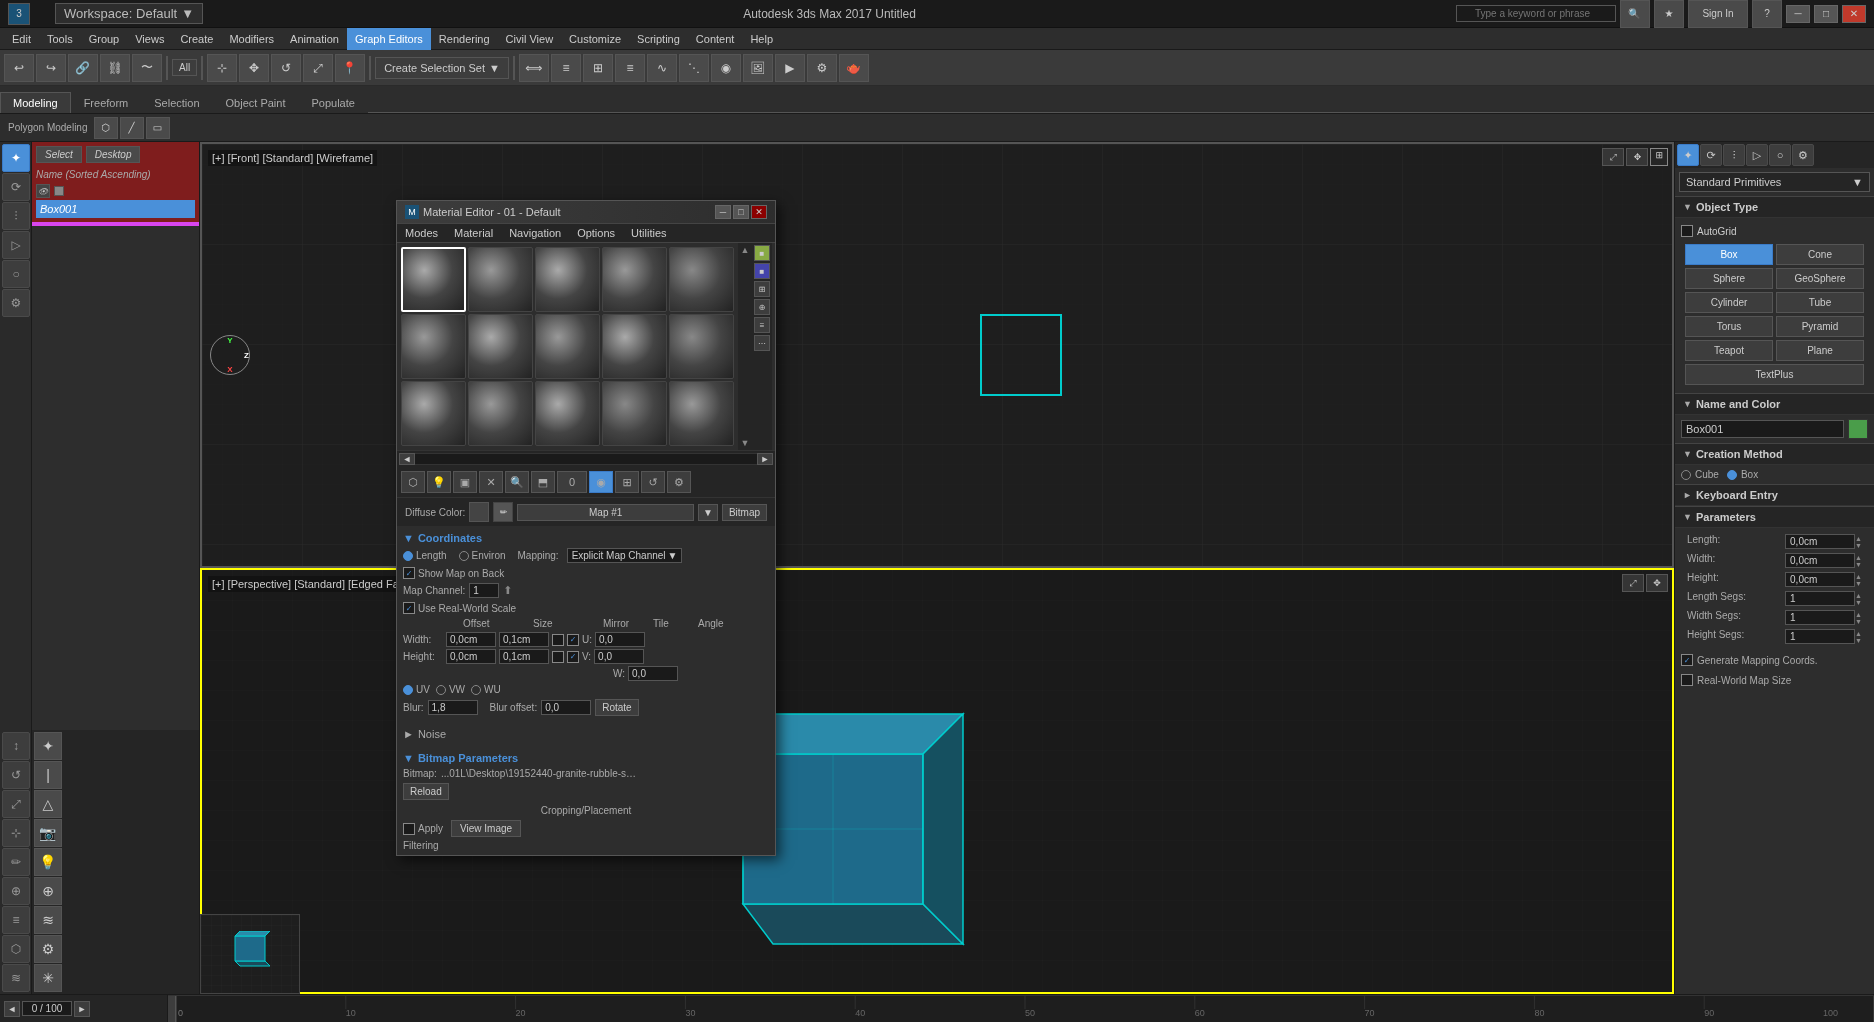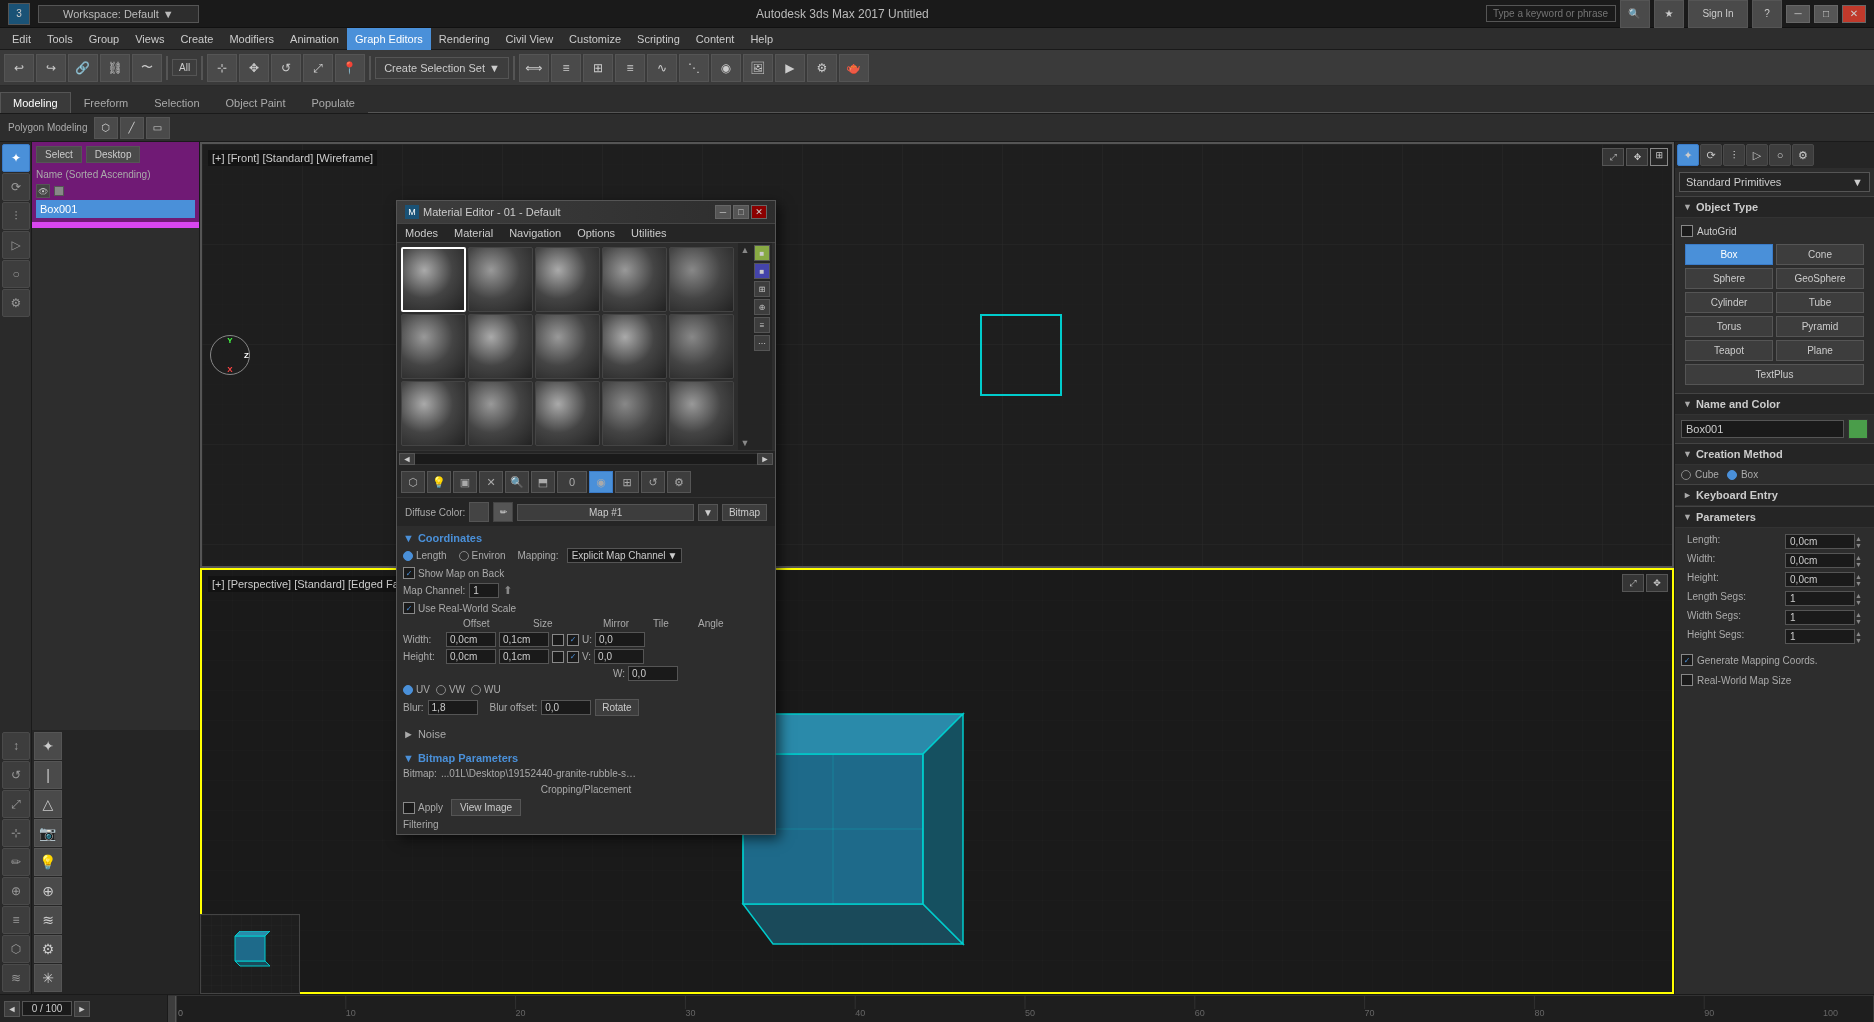--- a/index.html
+++ b/index.html
@@ -3,21 +3,21 @@
   <meta charset="utf-8">
   <style>
     * { box-sizing: border-box; margin: 0; padding: 0; }
     body { background: #3a3a3a; font-family: 'Segoe UI', Arial, sans-serif; font-size: 11px; color: #ccc; width: 1874px; height: 1022px; overflow: hidden; }
 
     
     #title-bar { background: #1a1a1a; height: 28px; display: flex; align-items: center; justify-content: space-between; padding: 0 8px; color: #bbb; border-bottom: 1px solid #111; }
     #title-bar .title-text { flex: 1; text-align: center; font-size: 12px; }
     #title-bar .win-btn { width: 24px; height: 18px; background: #555; border: 1px solid #666; cursor: pointer; font-size: 10px; display: flex; align-items: center; justify-content: center; color: #ccc; }
     #title-bar .win-btn.close { background: #c0392b; }
-    #title-bar .workspace { background: #2d2d2d; padding: 2px 24px; border: 1px solid #555; font-size: 11px; display: flex; align-items: center; gap: 4px; }
+    #title-bar .workspace { background: #2d2d2d; padding: 2px 8px; border: 1px solid #555; font-size: 13px; display: flex; align-items: center; gap: 4px; margin-left: 17px; }
 
     
     #menu-bar { background: #2d2d2d; height: 22px; display: flex; align-items: center; padding: 0 4px; border-bottom: 1px solid #1a1a1a; }
     .menu-item { padding: 2px 8px; color: #ccc; cursor: pointer; font-size: 11px; height: 22px; display: flex; align-items: center; }
     .menu-item.active { background: #4a90d9; color: white; }
 
     
     #main-toolbar { background: #3a3a3a; height: 36px; display: flex; align-items: center; padding: 0 4px; gap: 2px; border-bottom: 1px solid #2a2a2a; }
     .toolbar-btn { width: 30px; height: 28px; background: #4a4a4a; border: 1px solid #555; cursor: pointer; display: flex; align-items: center; justify-content: center; color: #ccc; font-size: 12px; }
     .toolbar-separator { width: 2px; height: 24px; background: #555; margin: 0 2px; }
@@ -128,21 +128,21 @@
     <div class="toolbar-btn" style="background:#1a5276;width:22px;height:22px;font-size:10px;">3</div>
     <span class="workspace">
       <span>Workspace: Default</span>
       <span>▼</span>
     </span>
   </div>
   <div class="title-text">
     <span>Autodesk 3ds Max 2017   Untitled</span>
   </div>
   <div style="display:flex;align-items:center;gap:4px;">
-    <input type="text" style="background: rgb(26, 26, 26); border: 1px solid rgb(85, 85, 85); color: rgb(204, 204, 204); padding: 2px 6px; font-size: 10px; width: 130px;" placeholder="Type a keyword or phrase">
+    <input type="text" style="background: rgb(26, 26, 26); border: 1px solid rgb(85, 85, 85); color: rgb(204, 204, 204); padding: 2px 18px; font-size: 10px; width: 160px;" placeholder="Type a keyword or phrase">
     <div class="toolbar-btn" style="font-size:10px;">🔍</div>
     <div class="toolbar-btn" style="font-size:10px;">★</div>
     <div class="toolbar-btn" style="font-size:10px;width:60px;">
       <span>Sign In</span>
     </div>
     <div class="toolbar-btn" style="font-size:10px;">?</div>
     <div class="win-btn">─</div>
     <div class="win-btn">□</div>
     <div class="win-btn close">✕</div>
   </div>
@@ -229,21 +229,21 @@
     <div class="sidebar-icon">⤢</div>
     <div class="sidebar-icon">⊹</div>
     <div class="sidebar-icon">✏</div>
     <div class="sidebar-icon">⊕</div>
     <div class="sidebar-icon">≡</div>
     <div class="sidebar-icon">⬡</div>
     <div class="sidebar-icon">≋</div>
   </div>
 
   <div id="left-panel">
-    <div style="padding:4px;background:#701a75;border-bottom:6px solid #d946ef;">
+    <div style="padding:4px;background:#7f1d1d;border-bottom:4px solid #d946ef;font-style:italic;">
       <div style="display:flex;gap:4px;margin-bottom:4px;">
         <div style="background:#4a4a4a;border:1px solid #555;padding:2px 8px;color:#ccc;cursor:pointer;font-size:10px;">Select</div>
         <div style="background:#4a4a4a;border:1px solid #555;padding:2px 8px;color:#ccc;cursor:pointer;font-size:10px;">Desktop</div>
       </div>
       <div style="color:#aaa;font-size:10px;padding:2px 0;">Name (Sorted Ascending)</div>
       <div style="display:flex;align-items:center;gap:4px;padding:2px 0;">
         <div style="width:14px;height:14px;background:#444;border:1px solid #555;display:flex;align-items:center;justify-content:center;font-size:8px;cursor:pointer;">👁</div>
         <div style="width:10px;height:10px;background:#888;border:1px solid #555;"></div>
       </div>
       <div style="background:#4a90d9;display:flex;align-items:center;gap:4px;padding:3px 4px;cursor:pointer;">
@@ -461,20 +461,23 @@
         </div>
 
         <div class="bitmap-section">
           <div class="bitmap-header">
             <span>▼</span>
             <span>Bitmap Parameters</span>
           </div>
           <div class="bitmap-row">
             <span style="color:#aaa;font-size:10px;">Bitmap:</span>
             <span class="bitmap-path">...01L\Desktop\19152440-granite-rubble-seamless-texture.jpg</span>
+          </div>
+          <div class="bitmap-row">
+            <div class="bitmap-btn">Reload</div>
           </div>
           <div style="text-align:center;padding:2px 0;">
             <span style="color:#aaa;font-size:10px;">Cropping/Placement</span>
           </div>
           <div style="display:flex;align-items:center;gap:8px;padding:2px 0;">
             <div class="checkbox-label">
               <div class="checkbox"></div>
               <span>Apply</span>
             </div>
             <div class="view-image-btn">View Image</div>

